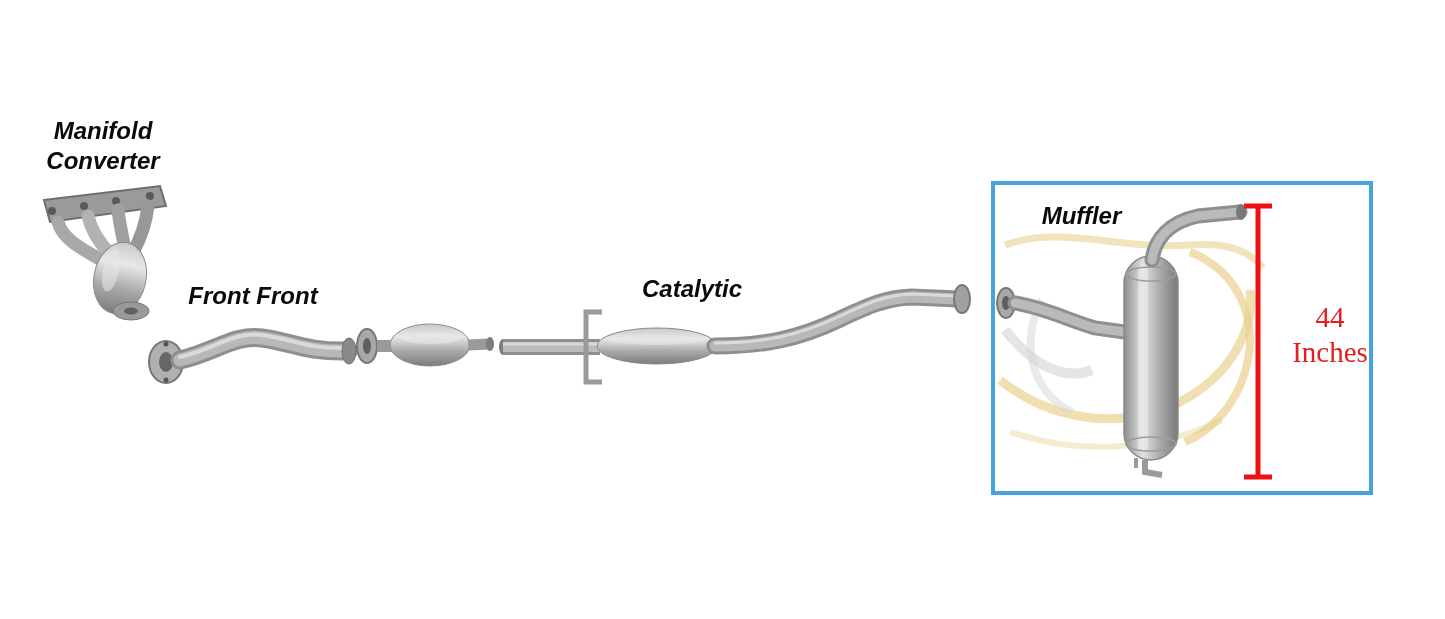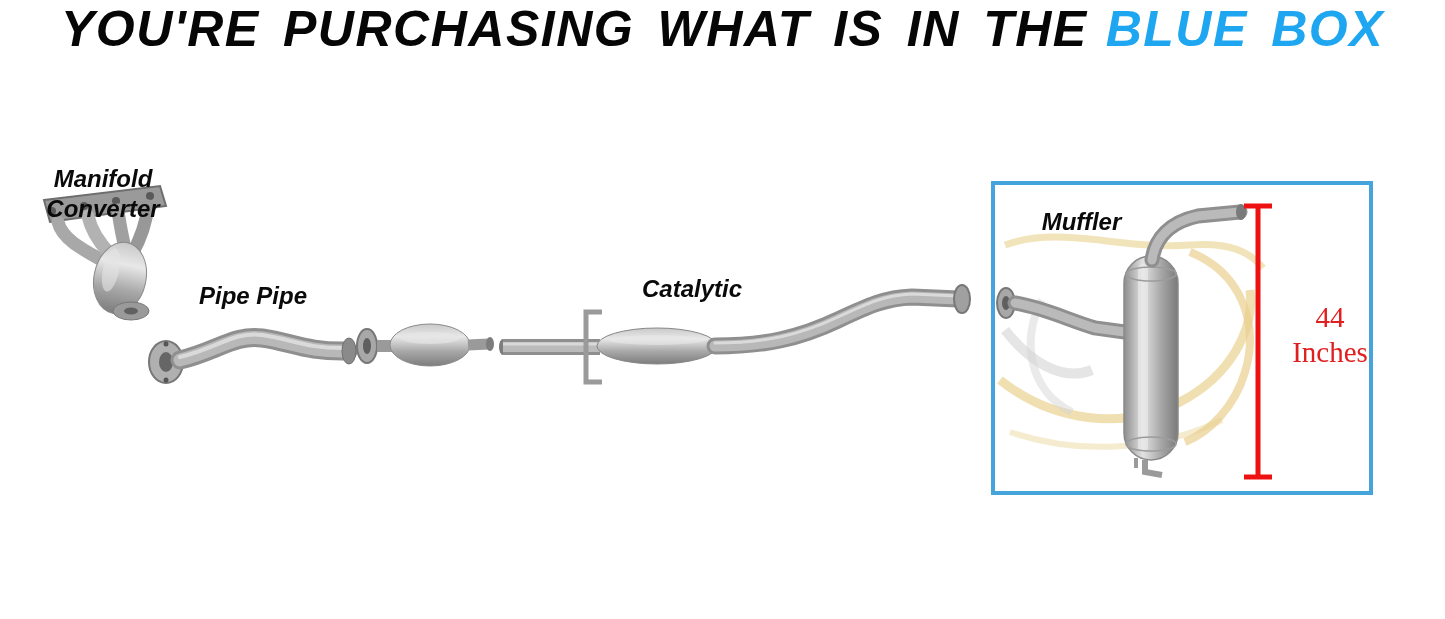--- a/index.html
+++ b/index.html
@@ -36,25 +36,25 @@
     position: absolute;
     font-family: "Liberation Sans", sans-serif;
     font-weight: bold;
     font-style: italic;
     font-size: 24px;
     line-height: 30px;
     color: #0a0a0a;
     text-align: center;
     z-index: 3;
   }
-  .lbl-manifold  { left: 28px;   top: 116px; width: 150px; margin-top: 48px; }
+  .lbl-manifold  { left: 28px;   top: 116px; width: 150px; }
   .lbl-frontpipe { left: 178px;  top: 281px; width: 150px; white-space: nowrap; }
   .lbl-catalytic { left: 352px;  top: 260px; width: 145px; }
   .lbl-resonator { left: 612px;  top: 274px; width: 160px; white-space: nowrap; }
-  .lbl-muffler   { left: 1024px; top: 207px; width: 115px; white-space: nowrap; }
+  .lbl-muffler   { left: 1024px; top: 201px; width: 115px; white-space: nowrap; }
   
   .blue-box {
     position: absolute;
     left: 991px; top: 181px;
     width: 374px; height: 306px;
     border: 4px solid #46A4DC;
     background: transparent;
     z-index: 1;
   }
   
@@ -75,29 +75,25 @@
     left: 0; top: 0;
     z-index: 2;
     pointer-events: none;
   }
 </style>
 </head>
 <body>
 
 <div class="page">
 
-  <div class="title">
-    <span>YOU'RE PURCHASING WHAT IS IN THE</span>
-    <span class="blue">BLUE BOX</span>
-  </div>
 
   <div class="blue-box"></div>
 
   <div class="part-label lbl-manifold">Manifold Converter</div>
-  <div class="part-label lbl-frontpipe">Pipe Pipe</div>
+  <div class="part-label lbl-frontpipe">Front Front</div>
   <div class="part-label lbl-resonator">Catalytic</div>
   <div class="part-label lbl-muffler">Muffler</div>
 
   <div class="measure-text">
     <div>44</div>
     <div>Inches</div>
   </div>
 
   <svg class="art" width="1445" height="619" viewBox="0 0 1445 619">
     <defs>

